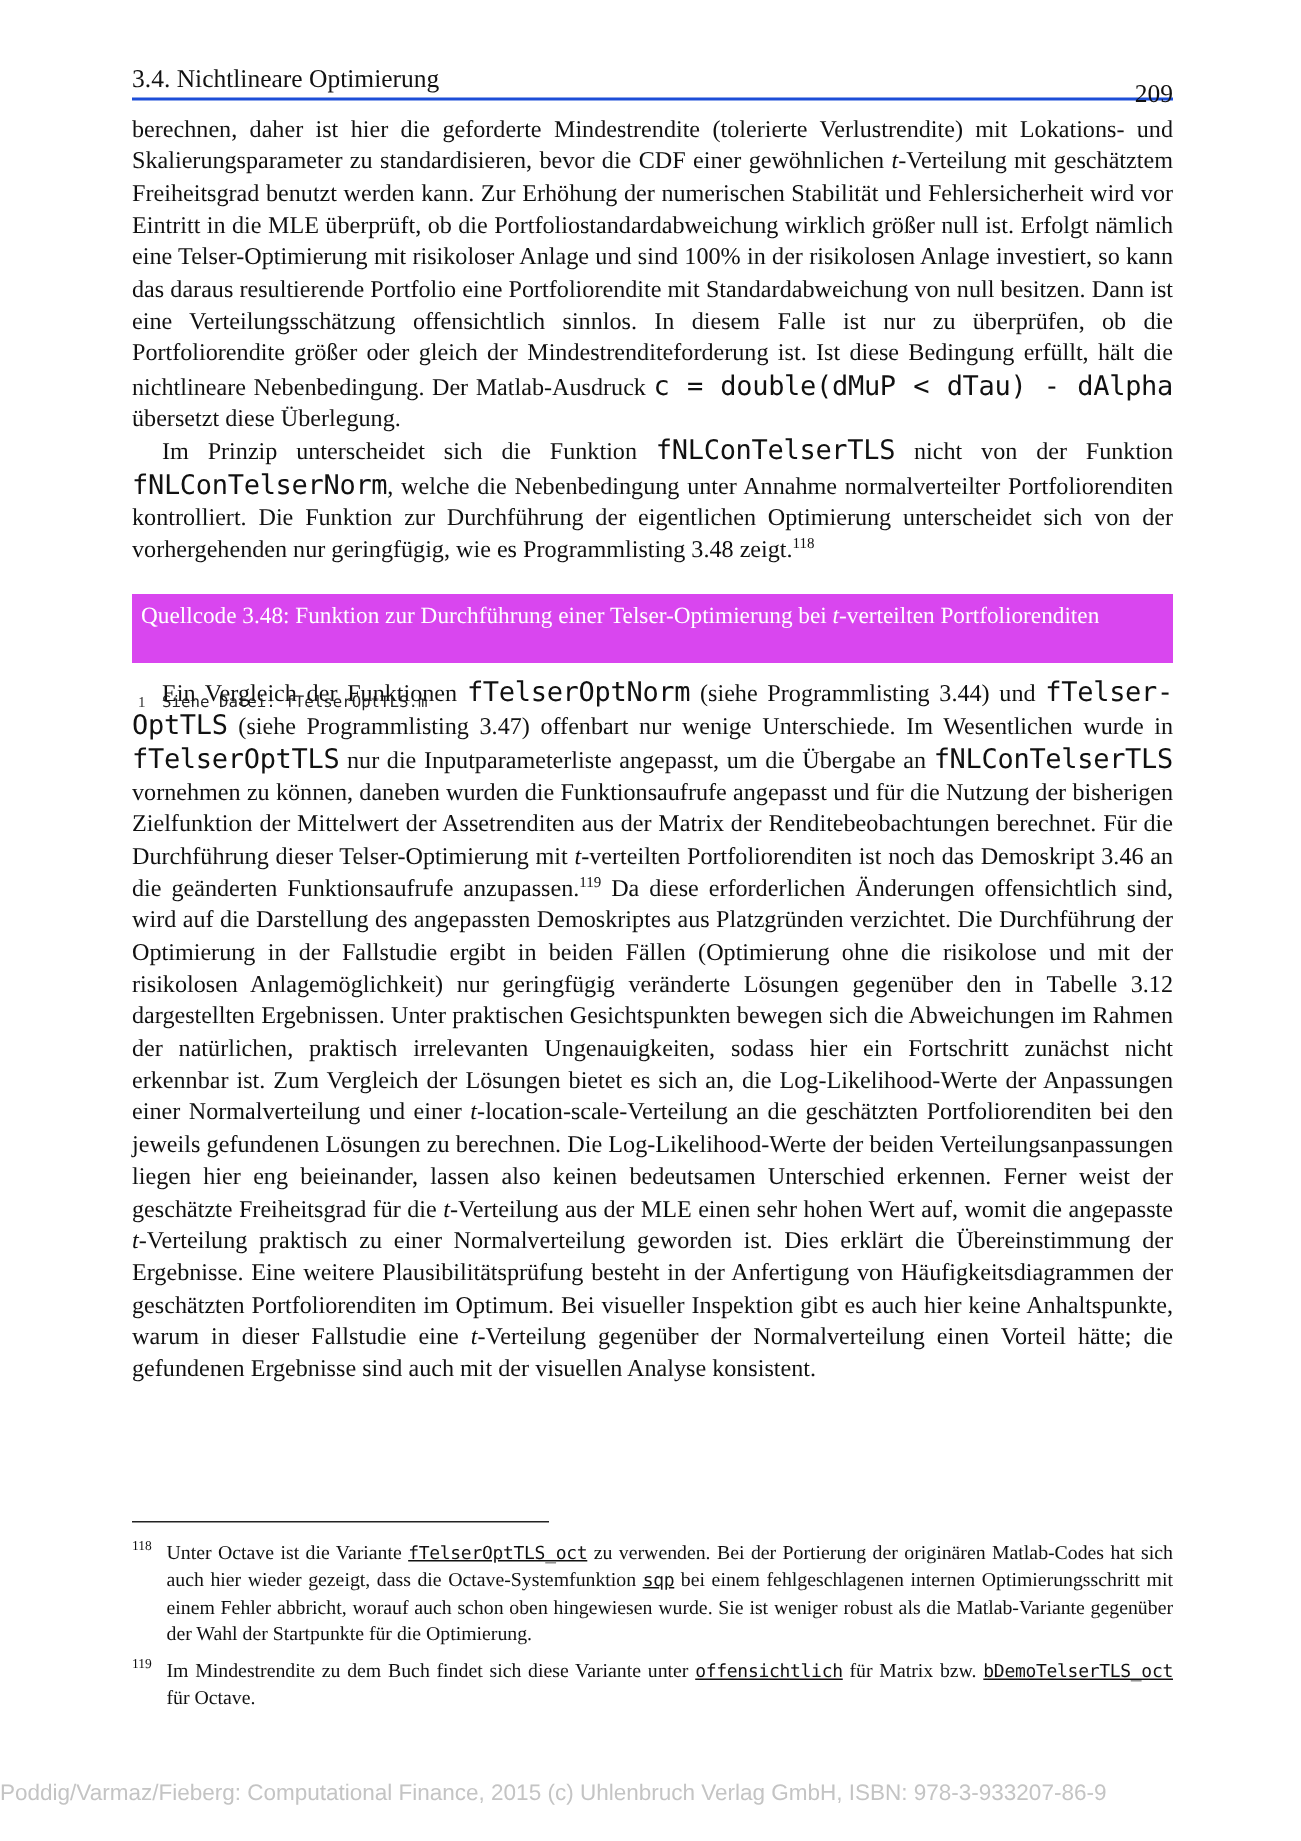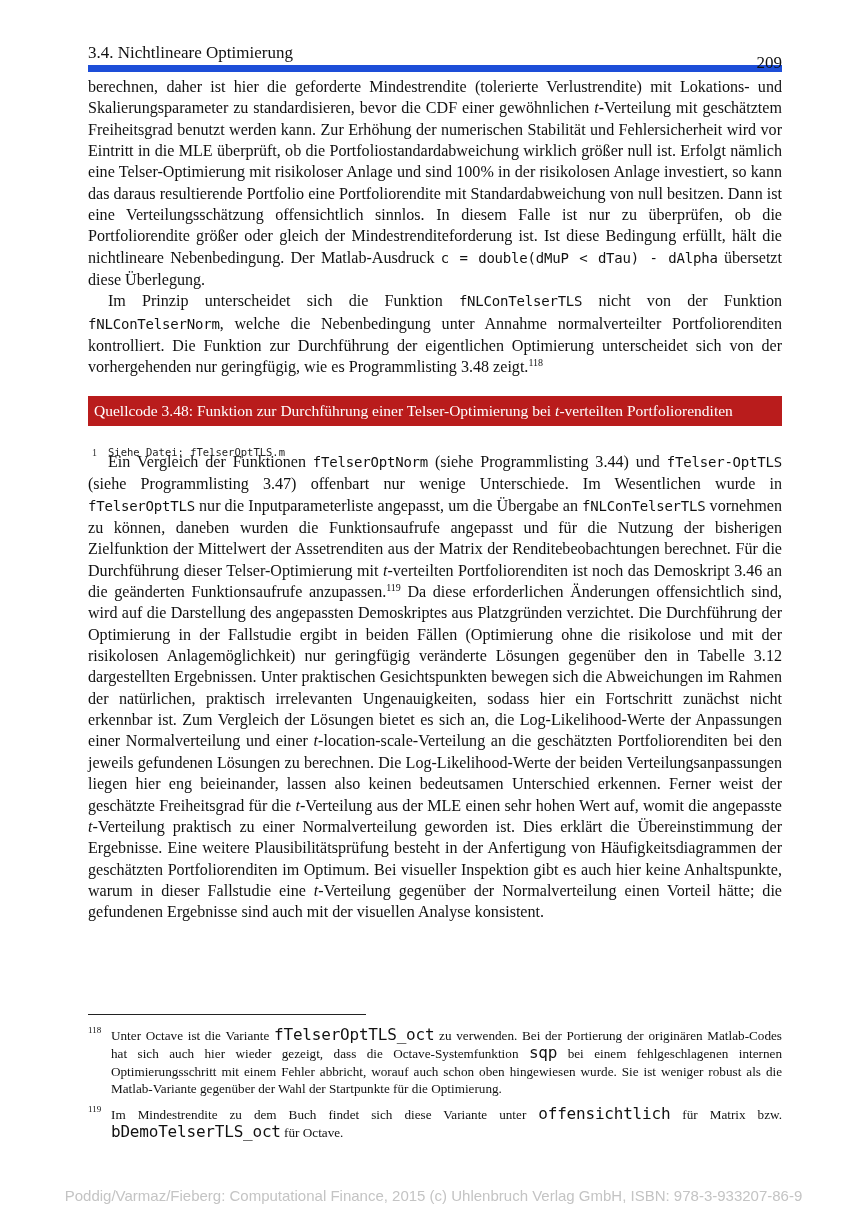--- a/index.html
+++ b/index.html
@@ -22,21 +22,21 @@
       width: 694px;
     }
     .running-head {
       position: absolute;
       top: 41px;
       left: 0;
       width: 694px;
       height: 24px;
       font-size: 17px;
       line-height: 24px;
-      border-bottom: 7px solid #1d4ed8;
+      border-bottom: 2px solid #1d4ed8;
     }
     .running-head .section {
       position: absolute;
       left: 0;
       top: 0;
     }
     .running-head .pagenum {
       position: absolute;
       right: 0;
       top: 10px;
@@ -53,42 +53,42 @@
       hyphens: manual;
     }
     .body-text p {
       margin: 0;
     }
     .body-text p.indent {
       text-indent: 20px;
     }
     .mono {
       font-family: "DejaVu Sans Mono", "Liberation Mono", monospace;
-      font-size: 14px;
+      font-size: 18px;
       letter-spacing: -0.2px;
     }
     .it {
       font-style: italic;
     }
     sup.fn {
       font-size: 10px;
       line-height: 0;
       vertical-align: 6px;
     }
     .listing {
       position: absolute;
       top: 396px;
       left: 0;
       width: 694px;
     }
     .listing-caption {
-      background: #b91c1c;
+      background: #d946ef;
       color: #ffffff;
       font-size: 15.5px;
-      height: 30px;
+      height: 46px;
       line-height: 30px;
       padding-left: 6px;
       white-space: nowrap;
       overflow: hidden;
     }
     .listing-line {
       margin-top: 18px;
       font-family: "DejaVu Sans Mono", "Liberation Mono", monospace;
       font-size: 10.5px;
       line-height: 16px;
@@ -128,28 +128,29 @@
       padding-left: 23px;
       margin-bottom: 8px;
     }
     .footnote .fn-mark {
       position: absolute;
       left: 0;
       top: -4px;
       font-size: 9px;
     }
     .footnote .mono {
-      font-size: 16px;
+      font-size: 12px;
+      text-decoration: underline;
     }
     .watermark {
       position: absolute;
       top: 1187px;
       left: 0;
       width: 867px;
-      text-align: center;
+      text-align: left;
       font-family: "Liberation Sans", "DejaVu Sans", sans-serif;
       font-size: 15px;
       color: #c4c4c4;
       white-space: nowrap;
     }
   </style>
 </head>
 <body>
 
 <div class="page">

